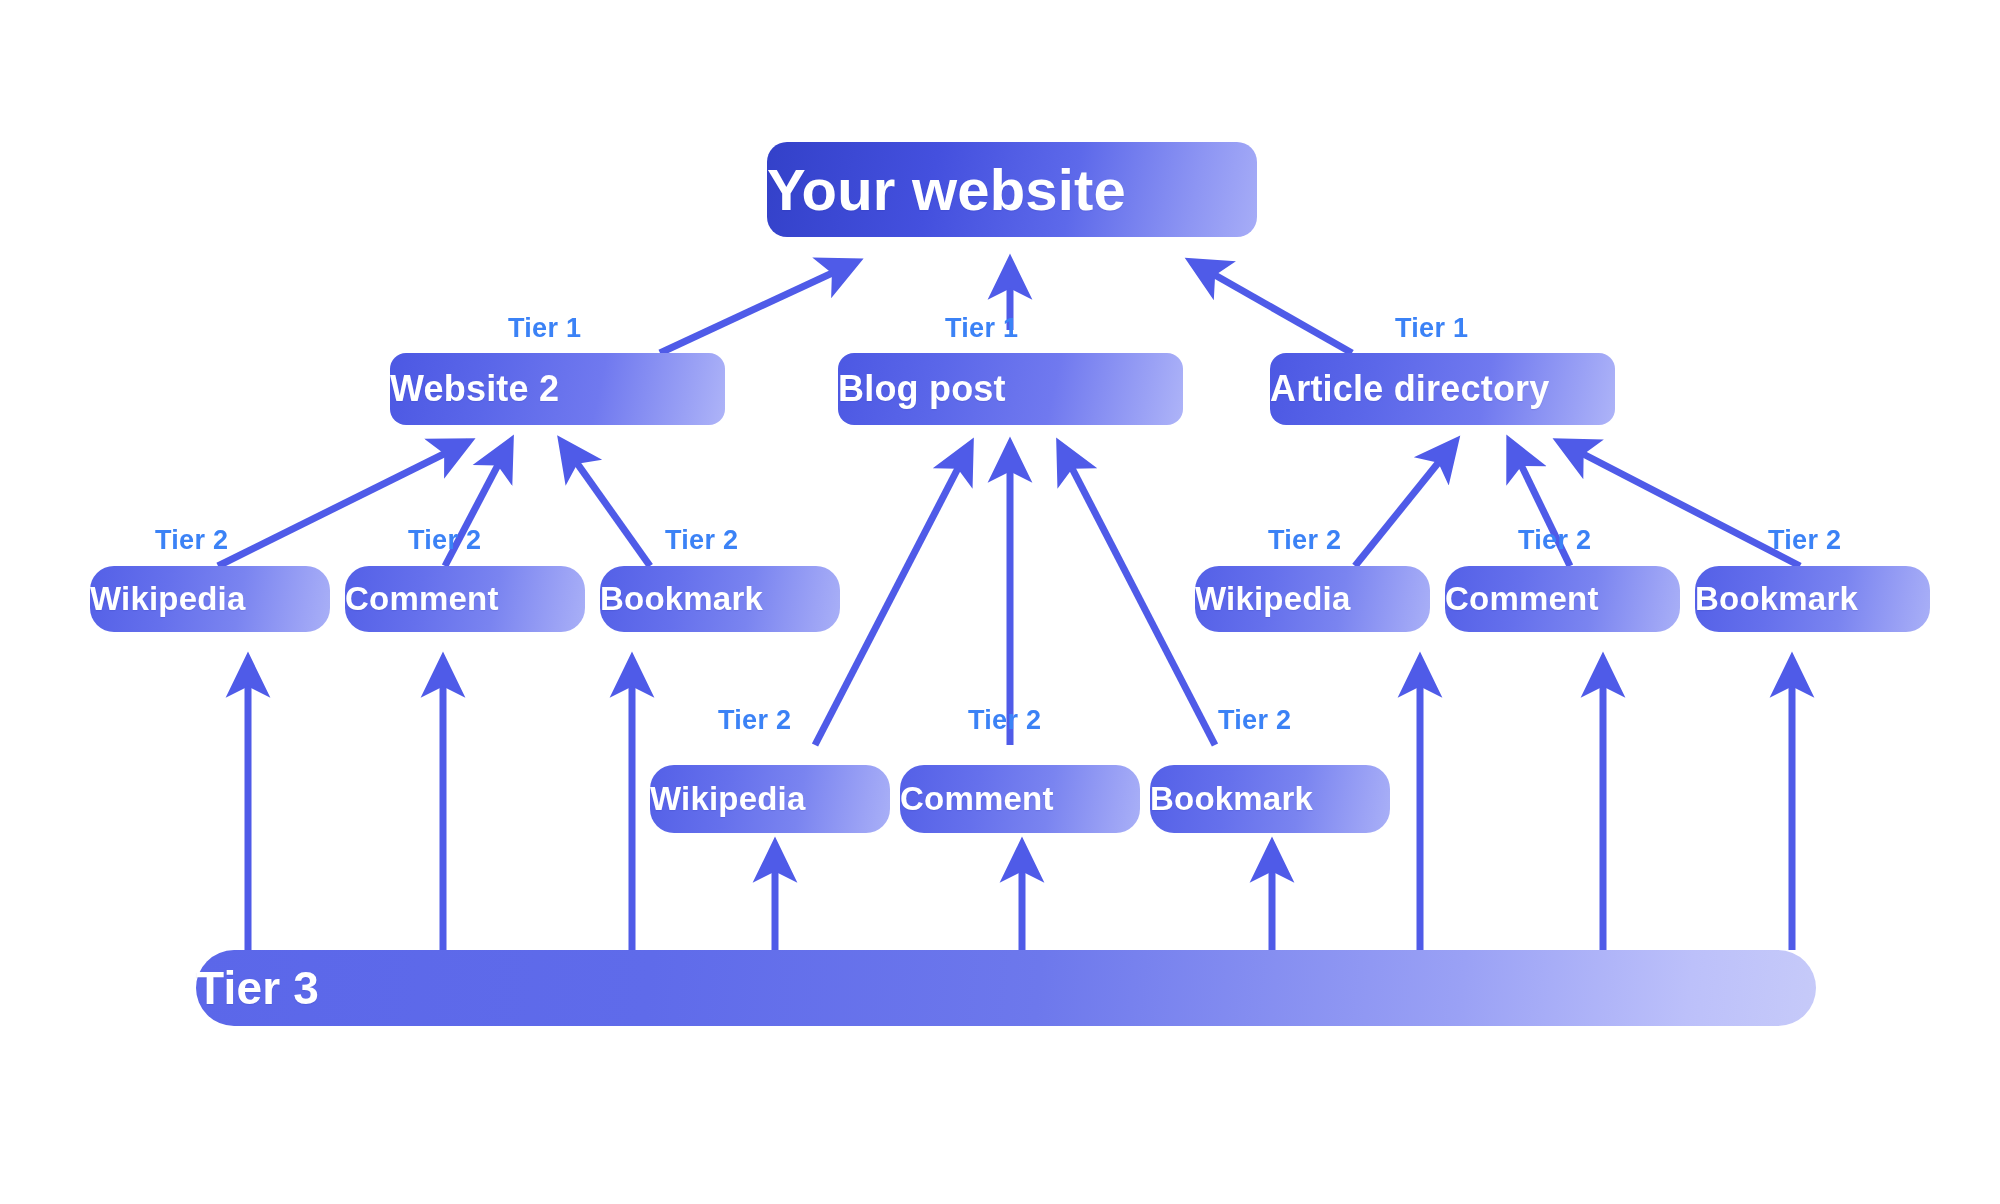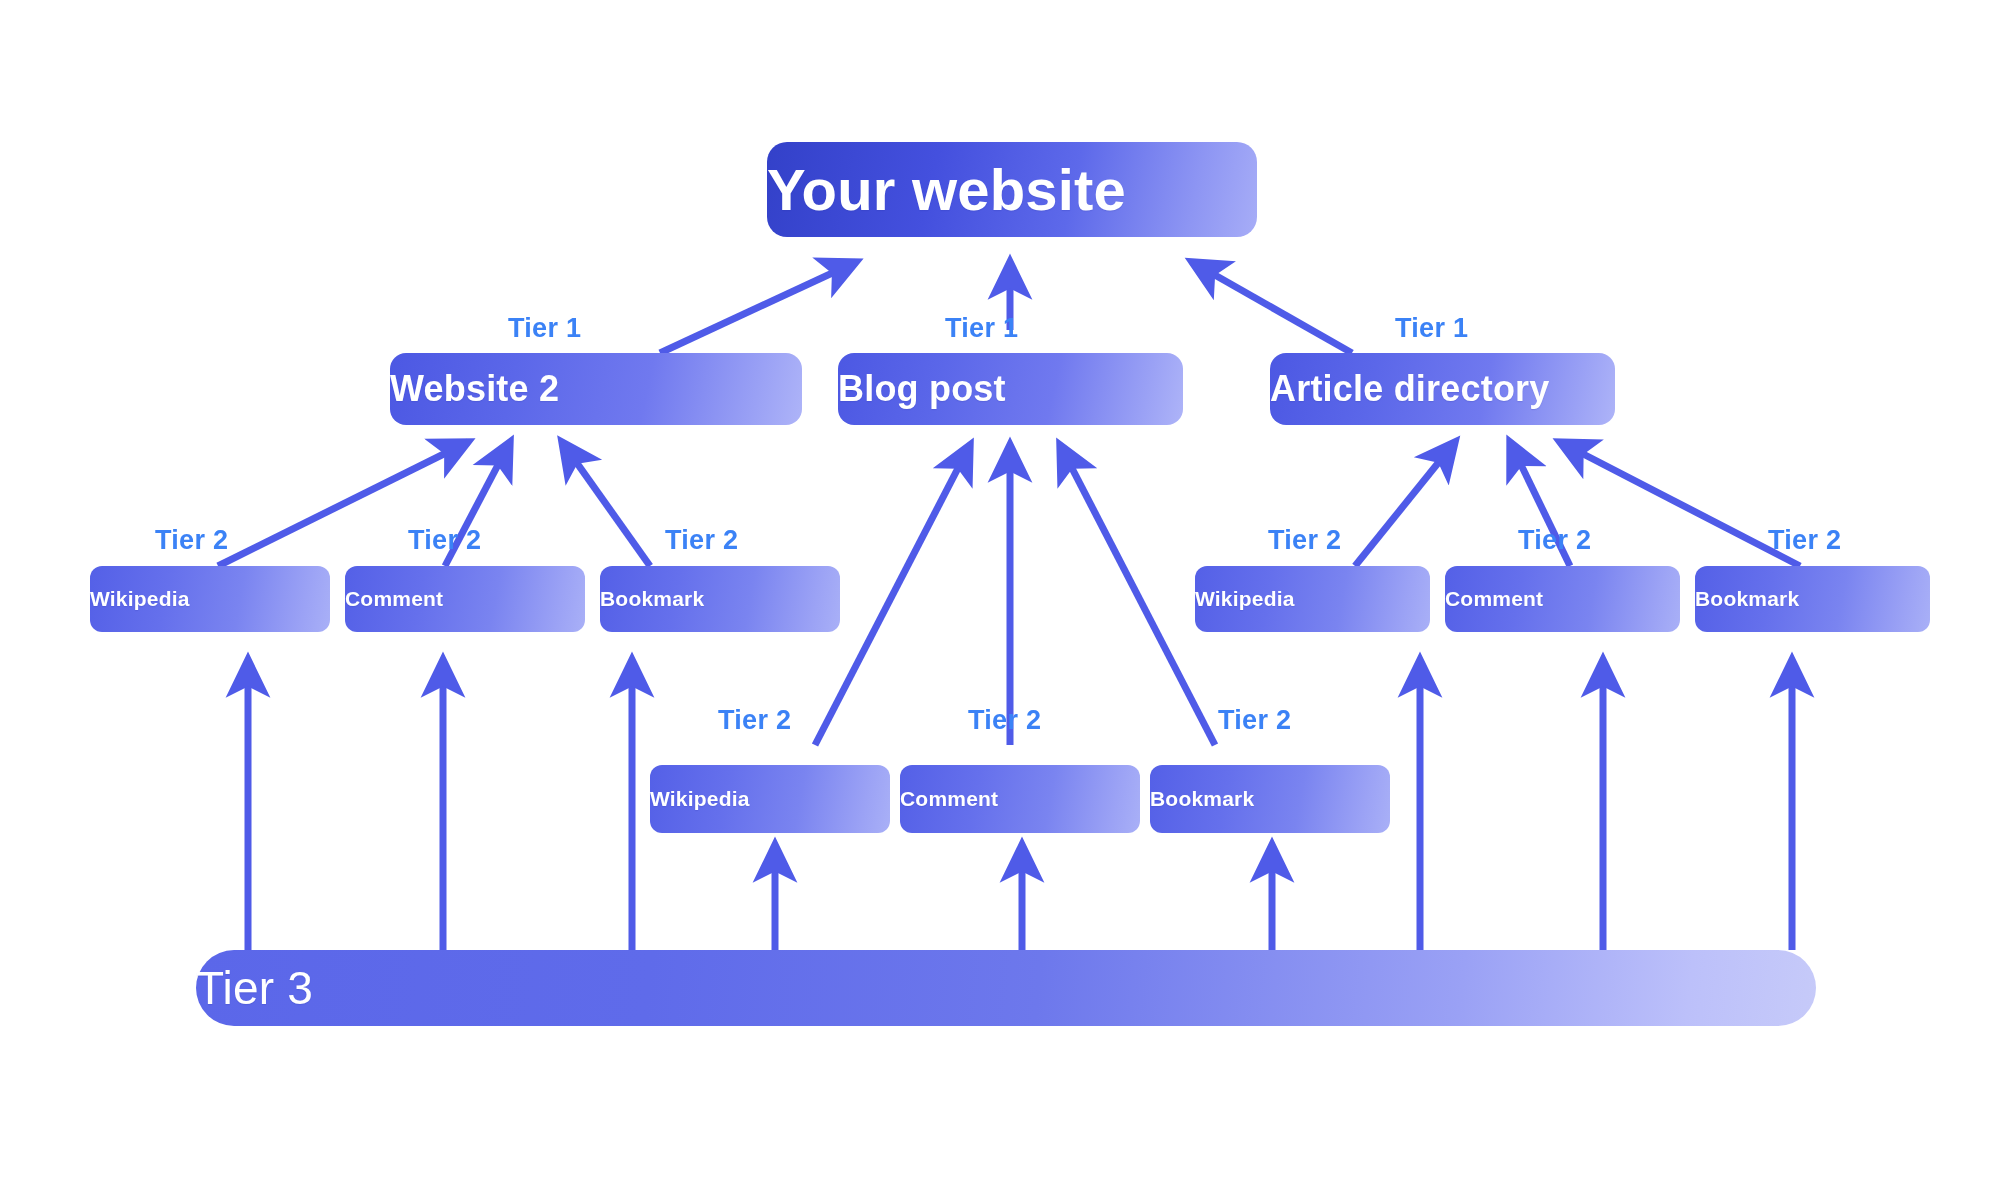--- a/index.html
+++ b/index.html
@@ -44,29 +44,29 @@
     font-weight: bold;
     background: linear-gradient(102deg, #3341c9 0%, #4450de 34%, #5d69ea 62%, #8d95f3 86%, #a7adf7 100%);
   }
   .node.tier1 {
     border-radius: 16px;
     font-size: 36px;
     font-weight: bold;
     background: linear-gradient(102deg, #4c58e3 0%, #5b67e9 30%, #7079ef 62%, #9aa1f5 88%, #aeb4f8 100%);
   }
   .node.tier2 {
-    border-radius: 12px;
-    font-size: 21px;
+    border-radius: 24px;
+    font-size: 33px;
     font-weight: bold;
     background: linear-gradient(100deg, #5460e7 0%, #6570ec 32%, #7a84f0 62%, #9ba2f5 88%, #a9b0f7 100%);
   }
   .node.tier3bar {
     border-radius: 40px;
     font-size: 46px;
-    font-weight: normal;
+    font-weight: bold;
     background: linear-gradient(96deg, #5b67e9 0%, #5f6bea 28%, #6d78ec 52%, #9aa1f5 78%, #bcc0fa 92%, #c6caf9 100%);
   }
   .tier-label {
     position: absolute;
     color: #3b82f6;
     font-size: 27px;
     font-weight: bold;
     white-space: nowrap;
     letter-spacing: 0.3px;
   }
@@ -116,21 +116,21 @@
   </svg>
 
   <div class="node root" style="left:767px; top:142px; width:490px; height:95px;">
     <span>Your website</span>
   </div>
 
   <div class="tier-label" style="left:508px; top:313px;">Tier 1</div>
   <div class="tier-label" style="left:945px; top:313px;">Tier 1</div>
   <div class="tier-label" style="left:1395px; top:313px;">Tier 1</div>
 
-  <div class="node tier1" style="left:390px; top:353px; width:412px; height:72px;">
+  <div class="node tier1" style="left:390px; top:353px; width:335px; height:72px;">
     <span>Website 2</span>
   </div>
   <div class="node tier1" style="left:1270px; top:353px; width:345px; height:72px;">
     <span>Article directory</span>
   </div>
   <div class="node tier1" style="left:838px; top:353px; width:345px; height:72px;">
     <span>Blog post</span>
   </div>
 
   <div class="tier-label" style="left:155px; top:525px;">Tier 2</div>

